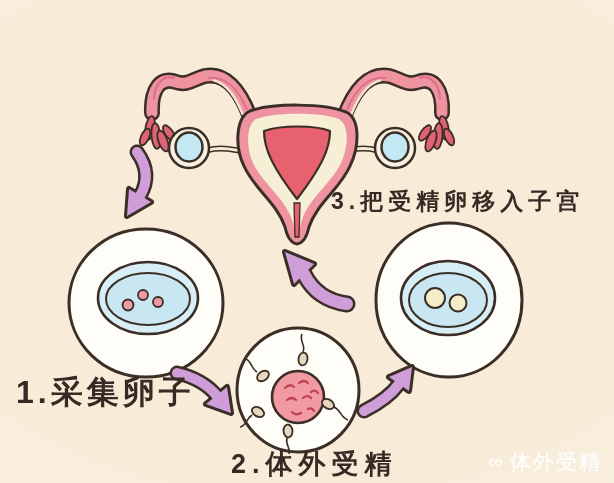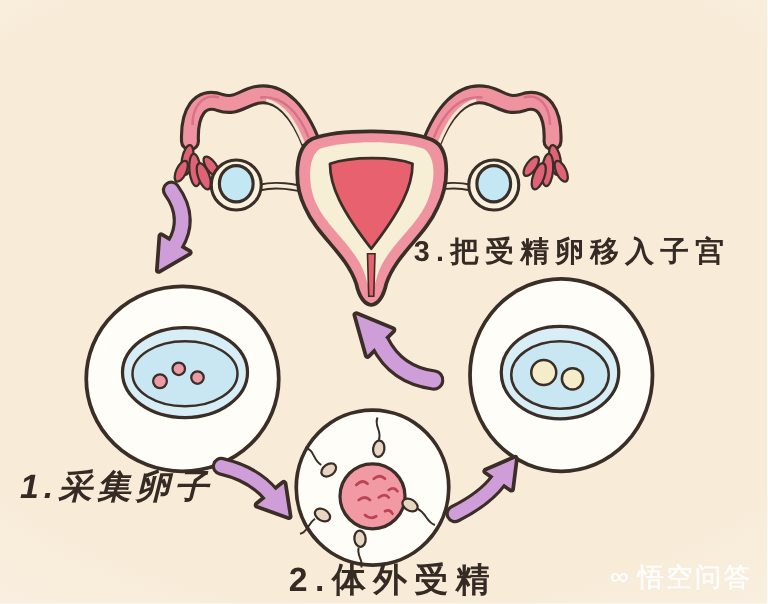--- a/index.html
+++ b/index.html
@@ -12,21 +12,21 @@
   }
   .illustration{position:absolute;left:0;top:0;}
   .label{
     position:absolute;
     font-weight:700;
     color:#352b24;
     white-space:nowrap;
     line-height:1.1;
     text-align:right;
   }
-  .step1{left:16px;top:375px;font-size:27px;letter-spacing:4px;font-style:italic;}
+  .step1{left:16px;top:375px;font-size:32px;letter-spacing:4px;}
   .step2{left:215px;top:450px;font-size:27px;letter-spacing:6px;margin-left:16px;}
   .step3{left:331px;top:189px;font-size:23px;letter-spacing:5px;}
   .watermark{
     position:absolute;right:12px;bottom:7px;
     font-size:21px;font-weight:700;letter-spacing:2px;
     color:rgba(255,255,255,0.85);
     text-shadow:0 0 1px rgba(230,225,205,0.6);
     display:flex;align-items:center;gap:5px;
   }
 </style>
@@ -199,16 +199,16 @@
       <polygon points="285,252 314,264 294,284" fill="#cf9ed9"></polygon>
     </g>
   </svg>
 
   <div class="label step1">1.采集卵子</div>
   <div class="label step2">2.体外受精</div>
   <div class="label step3">3.把受精卵移入子宫</div>
 
   <div class="watermark">
     <span>∞</span>
-    <span>悟空问答</span>
+    <span>体外受精</span>
   </div>
 
 </div>
 
 </body></html>

